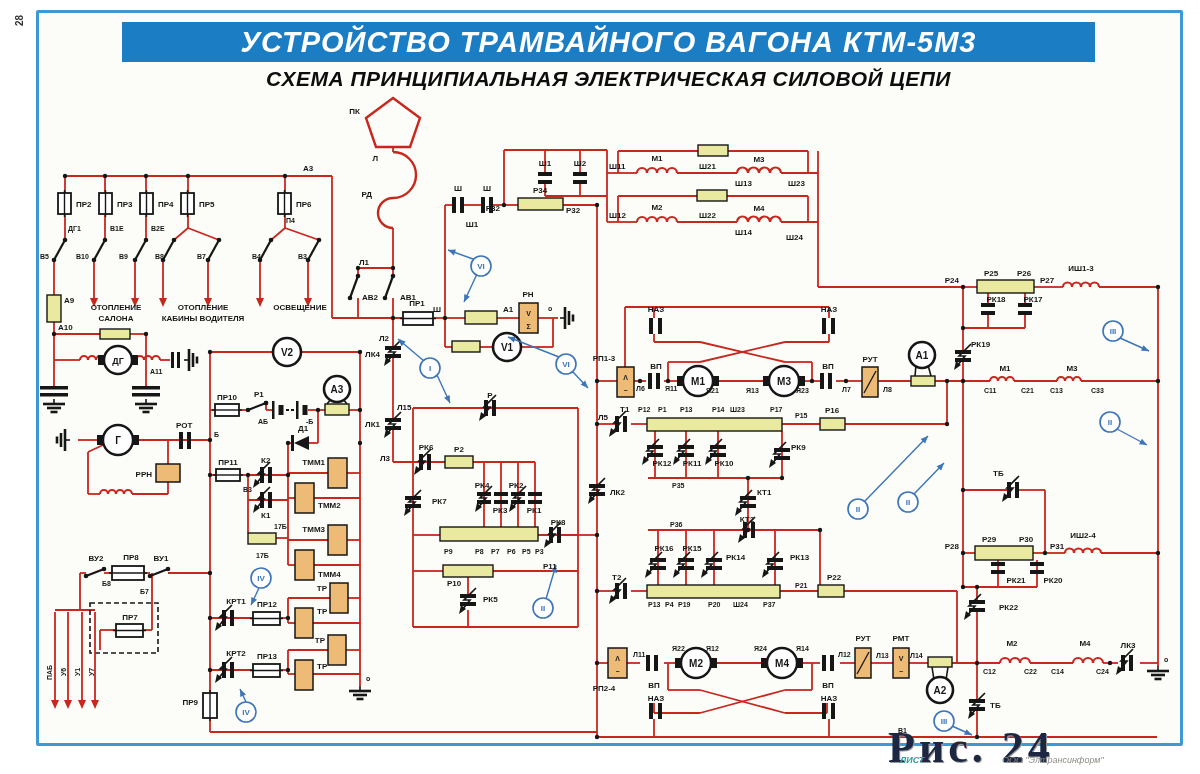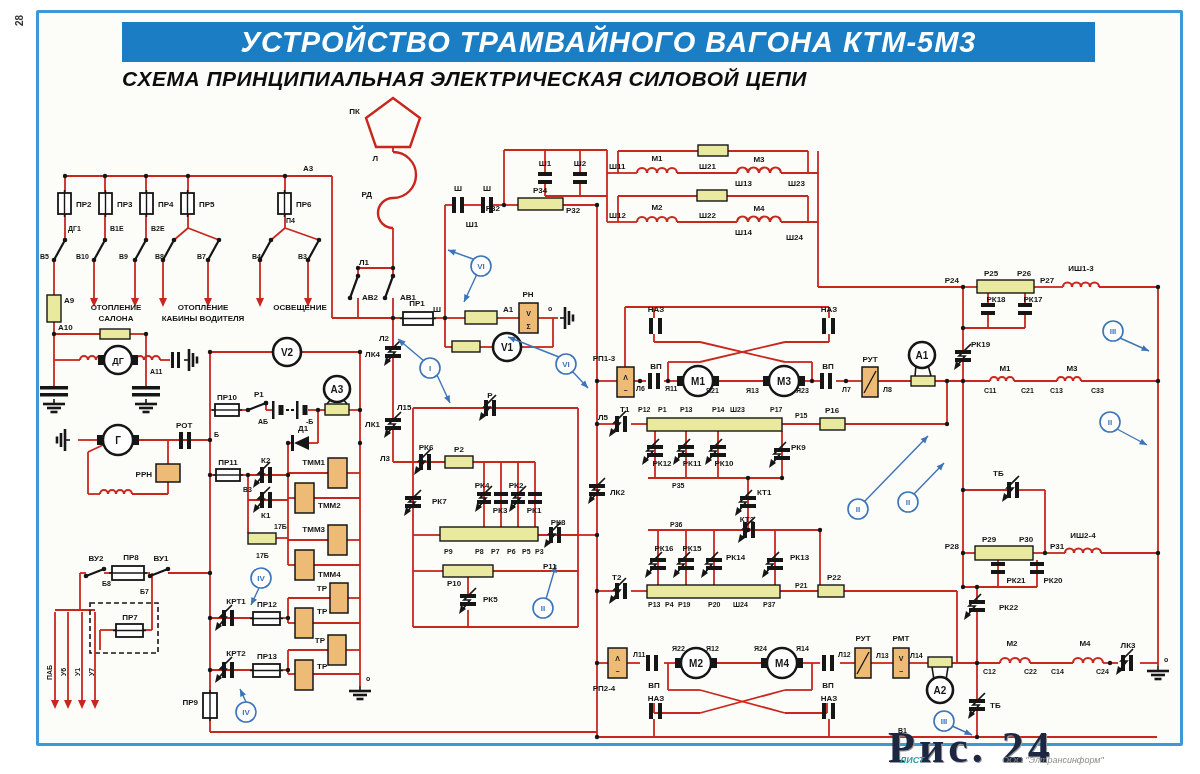--- a/index.html
+++ b/index.html
@@ -5,21 +5,21 @@
   html,body{margin:0;padding:0;background:#fff;}
   #page{position:relative;width:1200px;height:774px;background:#fff;overflow:hidden;
         font-family:"Liberation Sans",sans-serif;}
   #frame{position:absolute;left:36px;top:10px;width:1141px;height:730px;
          border:3px solid #3e98d4;background:#fcfcf9;border-radius:2px;}
   #side-num{position:absolute;left:14px;top:26px;font-size:10px;font-weight:bold;color:#333;
             transform:rotate(-90deg);transform-origin:left top;}
   #title-band{position:absolute;left:122px;top:22px;width:973px;height:40px;background:#1b7ec5;
               display:flex;align-items:center;justify-content:center;}
   #title-band .t{color:#fff;font-size:29px;font-weight:800;font-style:italic;letter-spacing:1px;white-space:nowrap;}
-  #subtitle{position:absolute;left:122px;top:67px;width:973px;text-align:left;color:#0d0d0d;
+  #subtitle{position:absolute;left:122px;top:67px;width:973px;text-align:center;color:#0d0d0d;
             font-size:21px;font-weight:800;font-style:italic;letter-spacing:.5px;}
   #sch{position:absolute;left:0;top:0;width:1200px;height:774px;}
   #fig-caption{position:absolute;left:888px;top:722px;width:260px;font-family:"Liberation Serif",serif;
                font-size:44px;font-weight:bold;color:#1d2742;letter-spacing:4px;text-shadow:1px 1px 0 #9a9a9a;}
   #sheet-label{position:absolute;left:900px;top:755px;font-size:9px;font-weight:bold;color:#2aa0a0;font-style:italic;}
   #publisher{position:absolute;left:1002px;top:755px;font-size:9px;color:#8d8d86;font-style:italic;}
   text{font-family:"Liberation Sans",sans-serif;}
 </style>
 </head>
 <body>

